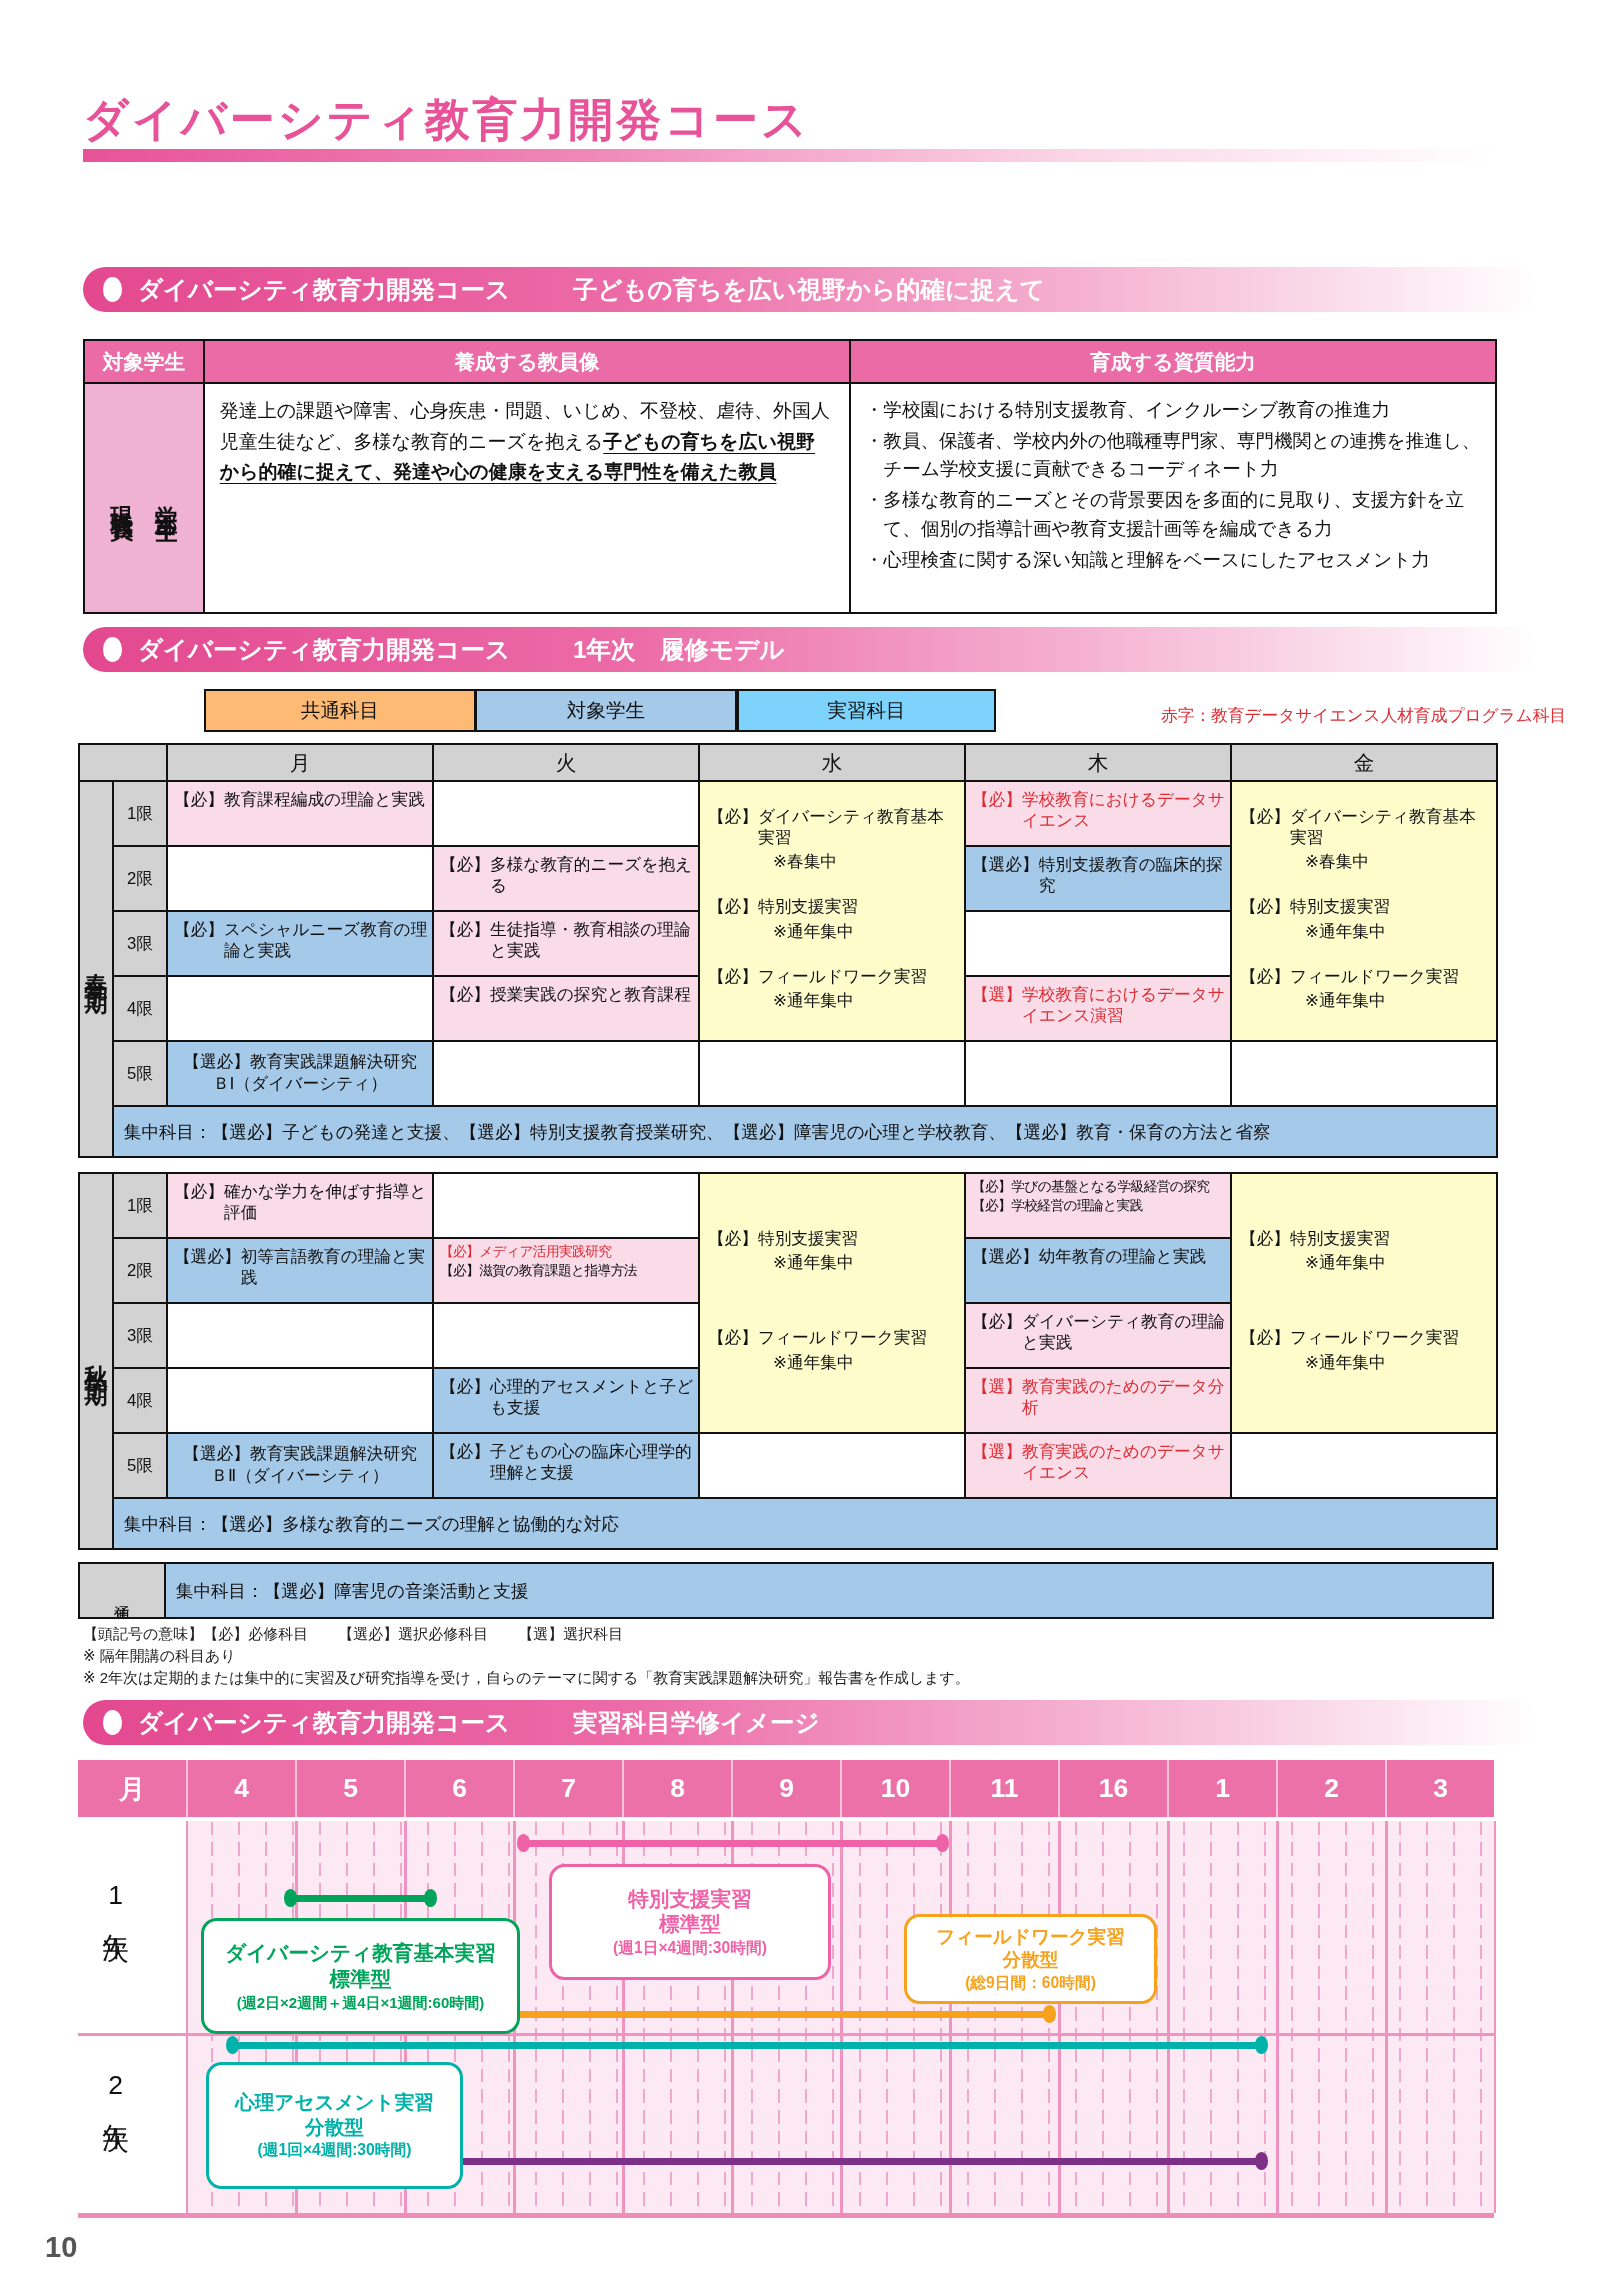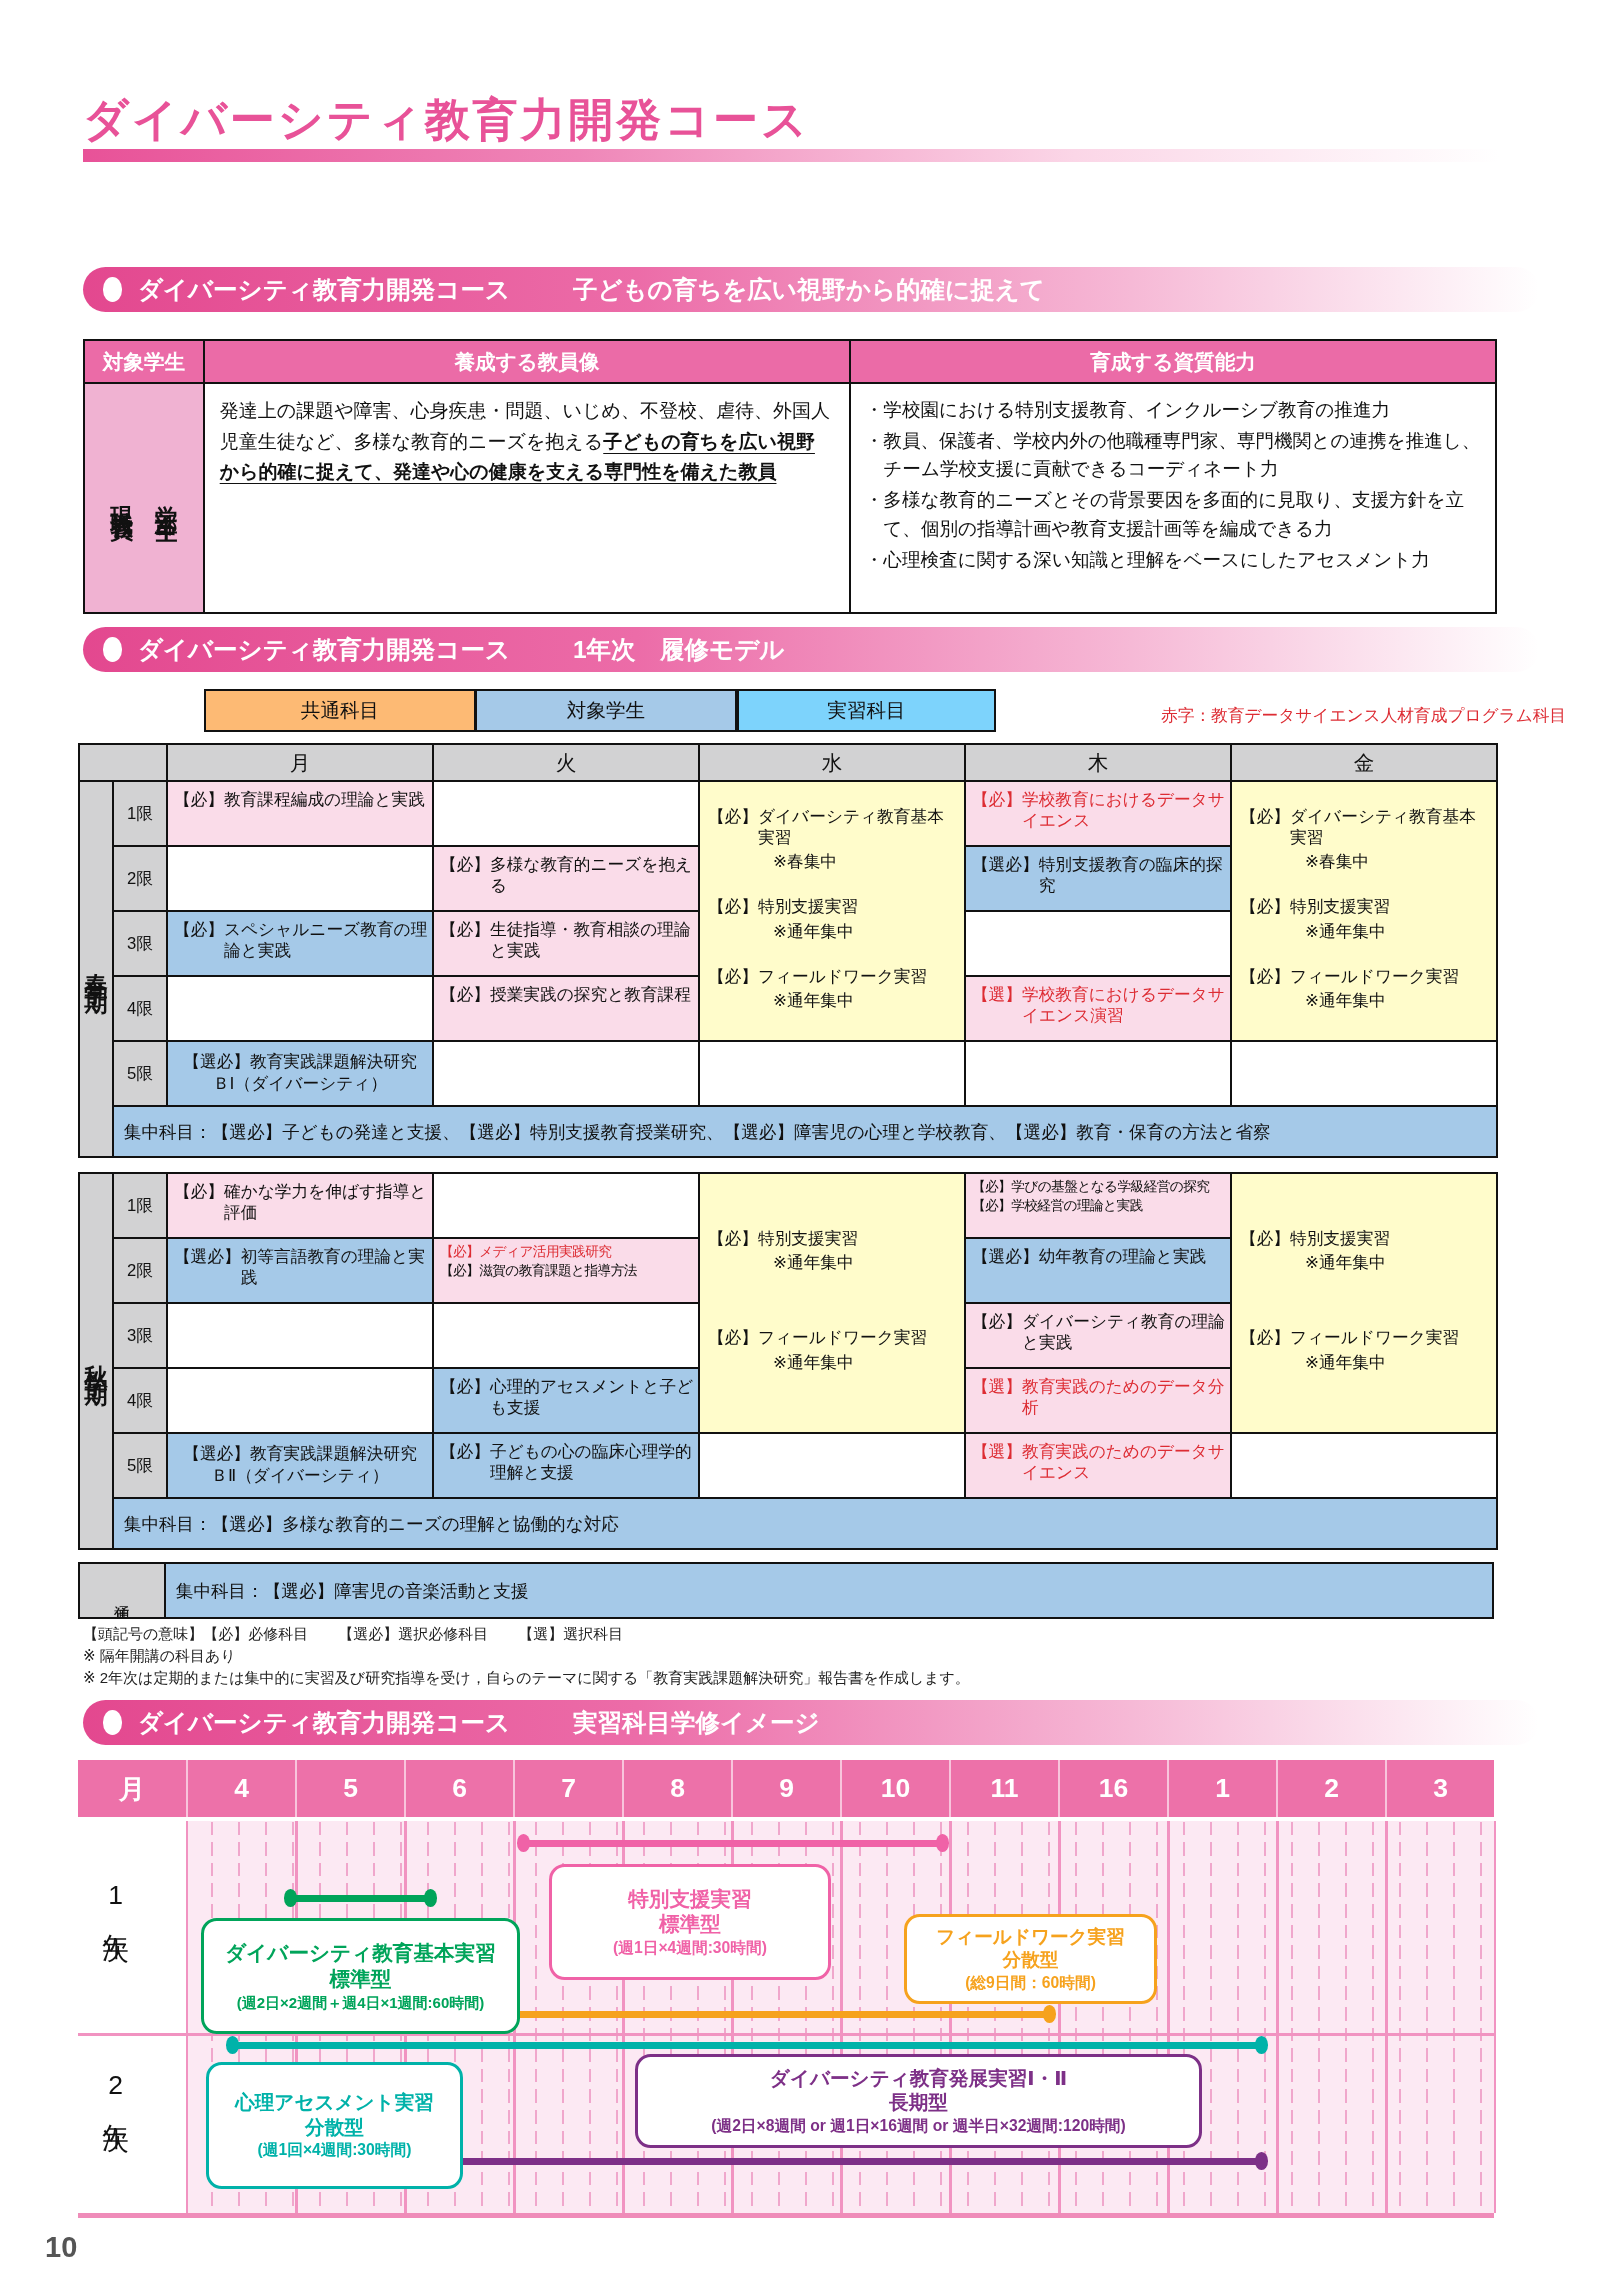--- a/index.html
+++ b/index.html
@@ -494,22 +494,17 @@
   <div class="gb c-orange" style="left:904px;top:1914px;width:253px;height:90px">
     <div class="gb-name" style="font-size:18.6px">フィールドワーク実習</div>
     <div class="gb-type" style="font-size:18.6px">分散型</div>
     <div class="gb-detail">(総9日間：60時間)</div>
   </div>
   <div class="gb c-teal" style="left:206px;top:2062px;width:257px;height:127px">
     <div class="gb-name" style="font-size:19.6px">心理アセスメント実習</div>
     <div class="gb-type" style="font-size:19.6px">分散型</div>
     <div class="gb-detail">(週1回×4週間:30時間)</div>
   </div>
-  <div class="gb c-purple" style="left:635px;top:2054px;width:567px;height:94px">
-    <div class="gb-name" style="font-size:19.6px">ダイバーシティ教育発展実習Ⅰ・Ⅱ</div>
-    <div class="gb-type" style="font-size:19.6px">長期型</div>
-    <div class="gb-detail">(週2日×8週間 or 週1日×16週間 or 週半日×32週間:120時間)</div>
-  </div>
 
   <div class="pagenum">10</div>
 
 </div>
 
 
 </body></html>

